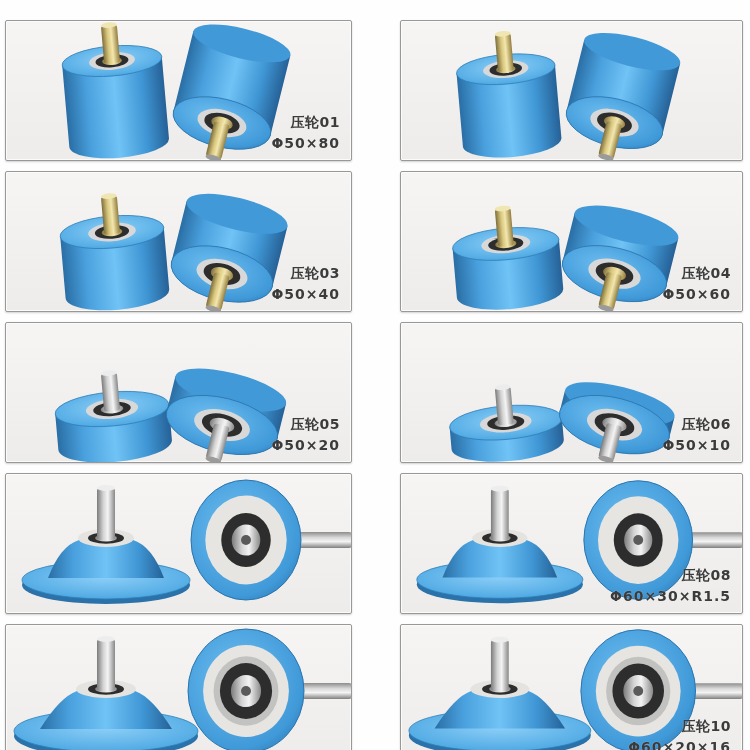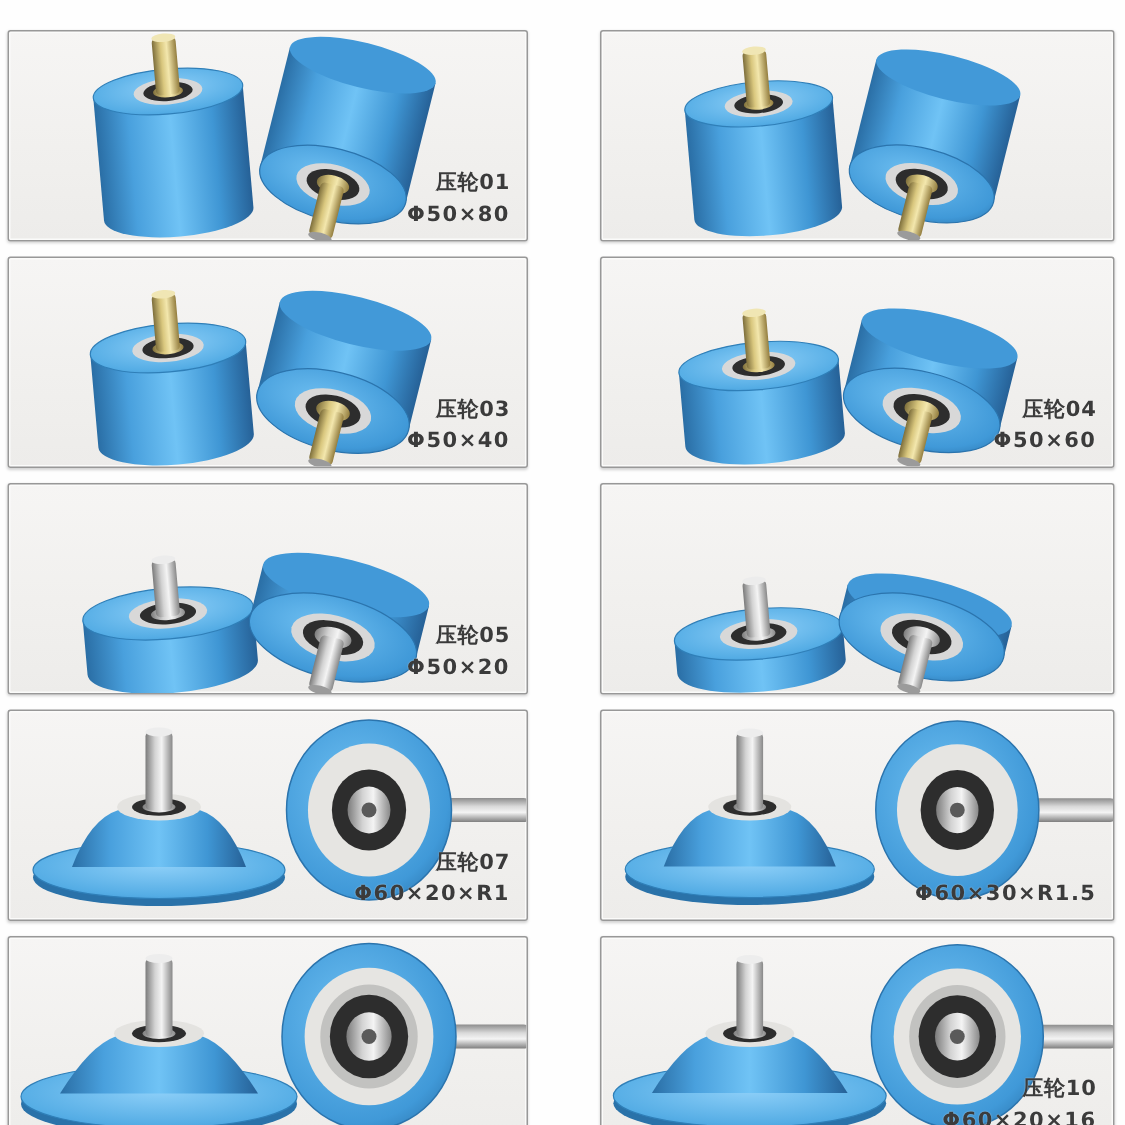--- a/index.html
+++ b/index.html
@@ -415,20 +415,24 @@
     <ellipse cx="216" cy="80" rx="57" ry="17" fill="#4299d8"></ellipse>
     <ellipse cx="216" cy="102" rx="57" ry="27" fill="url(#u-face5)" stroke="#2b74ad" stroke-width="0.8"></ellipse>
     <ellipse cx="216" cy="102" rx="28.5" ry="14.850000000000001" fill="#d8d8d8"></ellipse>
     <ellipse cx="216" cy="102" rx="20.52" ry="10.8" fill="#2d2d2d"></ellipse>
     <ellipse cx="216" cy="102" rx="12.540000000000001" ry="6.75" fill="url(#u-silver5)"></ellipse>
     <rect x="208" y="102" width="16" height="36" rx="3" fill="url(#u-silver5)"></rect>
     <ellipse cx="216" cy="138" rx="8" ry="2.8" fill="#9b9b9b"></ellipse>
   </g>
         </svg>
       </div>
+    <div class="label">
+      <div class="name">压轮06</div>
+      <div class="spec">Φ50×10</div>
+    </div>
   </section>
   <section class="panel">
     <div class="photo">
         <svg viewBox="0 0 345 139" preserveAspectRatio="xMidYMid meet">
           <defs>
 <linearGradient id="u-side6" x1="0" y1="0" x2="1" y2="0">
               <stop offset="0" stop-color="#2a6ea5"></stop>
               <stop offset="0.22" stop-color="#49a0dd"></stop>
               <stop offset="0.5" stop-color="#70c3f5"></stop>
               <stop offset="0.78" stop-color="#3f96d4"></stop>
@@ -477,24 +481,20 @@
     <rect x="258" y="58" width="90" height="16" rx="5" fill="url(#u-silverV6)"></rect>
     <ellipse cx="240" cy="66" rx="55" ry="60" fill="url(#u-face6)" stroke="#2b74ad" stroke-width="1"></ellipse>
     <ellipse cx="240" cy="66" rx="40.7" ry="44.4" fill="#e6e5e2"></ellipse>
 
     <ellipse cx="240" cy="66" rx="24.75" ry="27" fill="#2d2d2d"></ellipse>
     <ellipse cx="240" cy="66" rx="14.3" ry="15.600000000000001" fill="url(#u-silver6)"></ellipse>
     <circle cx="240" cy="66" r="5" fill="#5a5a5a"></circle>
   </g>
         </svg>
       </div>
-    <div class="label">
-      <div class="name">压轮07</div>
-      <div class="spec">Φ60×20×R1</div>
-    </div>
   </section>
   <section class="panel">
     <div class="photo">
         <svg viewBox="0 0 345 139" preserveAspectRatio="xMidYMid meet">
           <defs>
 <linearGradient id="u-side7" x1="0" y1="0" x2="1" y2="0">
               <stop offset="0" stop-color="#2a6ea5"></stop>
               <stop offset="0.22" stop-color="#49a0dd"></stop>
               <stop offset="0.5" stop-color="#70c3f5"></stop>
               <stop offset="0.78" stop-color="#3f96d4"></stop>
@@ -544,20 +544,21 @@
     <ellipse cx="240" cy="66" rx="55" ry="60" fill="url(#u-face7)" stroke="#2b74ad" stroke-width="1"></ellipse>
     <ellipse cx="240" cy="66" rx="40.7" ry="44.4" fill="#e6e5e2"></ellipse>
 
     <ellipse cx="240" cy="66" rx="24.75" ry="27" fill="#2d2d2d"></ellipse>
     <ellipse cx="240" cy="66" rx="14.3" ry="15.600000000000001" fill="url(#u-silver7)"></ellipse>
     <circle cx="240" cy="66" r="5" fill="#5a5a5a"></circle>
   </g>
         </svg>
       </div>
     <div class="label">
+      <div class="name">压轮08</div>
       <div class="spec">Φ60×30×R1.5</div>
     </div>
   </section>
   <section class="panel">
     <div class="photo">
         <svg viewBox="0 0 345 139" preserveAspectRatio="xMidYMid meet">
           <defs>
 <linearGradient id="u-side8" x1="0" y1="0" x2="1" y2="0">
               <stop offset="0" stop-color="#2a6ea5"></stop>
               <stop offset="0.22" stop-color="#49a0dd"></stop>

